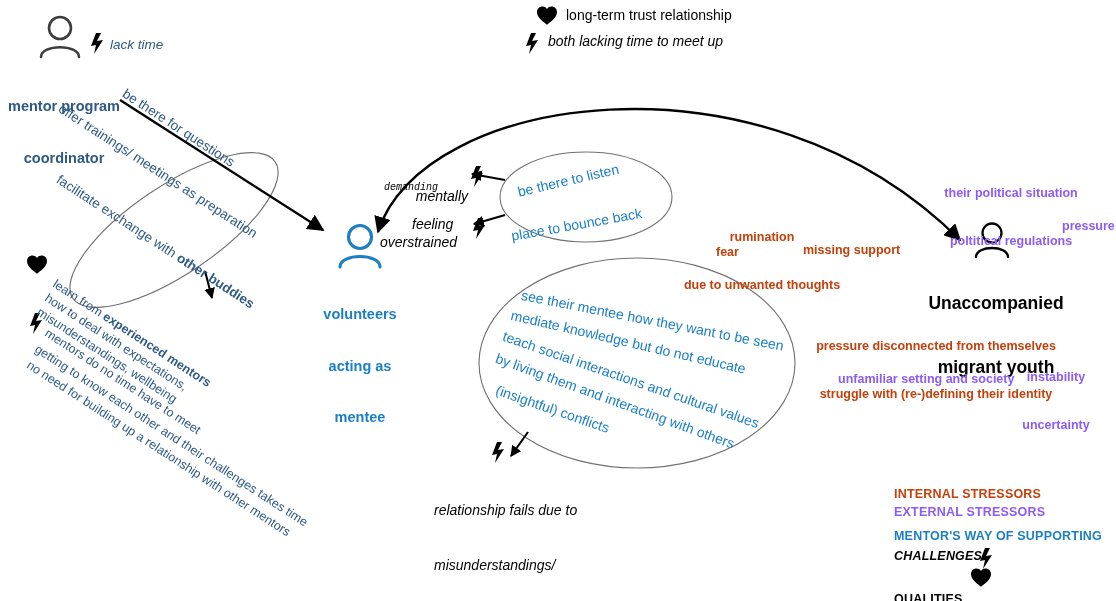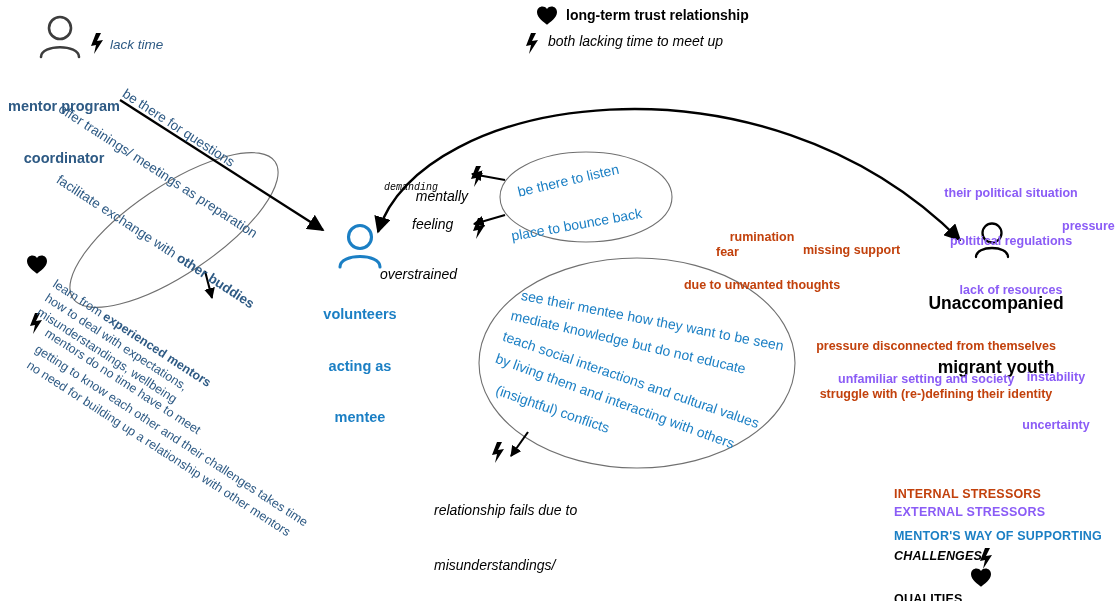--- a/index.html
+++ b/index.html
@@ -95,42 +95,42 @@
     <div>volunteers</div>
     <div>acting as</div>
     <div>mentee</div>
   </div>
 
   <div class="tx blk b ctr" style="left:896px;top:250px;width:200px;font-size:17.5px;line-height:1.22;">
     <div>Unaccompanied</div>
     <div>migrant youth</div>
   </div>
 
-  <div class="tx blk" style="left:566px;top:7px;font-size:14px;font-weight:bold;">long-term trust relationship</div>
+  <div class="tx blk" style="left:566px;top:7px;font-size:14px;">long-term trust relationship</div>
   <div class="tx blk it" style="left:548px;top:33px;font-size:14px;">both lacking time to meet up</div>
 
   <div class="tx slate rot" style="left:128px;top:86px;font-size:13.5px;transform:rotate(33deg);">be there for questions</div>
   <div class="tx slate rot" style="left:64px;top:101px;font-size:13.5px;transform:rotate(33deg);">offer trainings/ meetings as preparation</div>
 
   <div class="tx slate rot" style="left:62px;top:172px;font-size:13.5px;transform:rotate(33deg);"><span>facilitate exchange with </span><span class="b">other buddies</span></div>
 
   <div class="tx slate rot" style="left:58px;top:277px;font-size:12.5px;transform:rotate(33deg);"><span>learn from </span><span class="b">experienced mentors</span></div>
   <div class="tx slate rot" style="left:50px;top:291px;font-size:12.5px;transform:rotate(33deg);">how to deal with expectations,</div>
   <div class="tx slate rot" style="left:42px;top:305px;font-size:12.5px;transform:rotate(33deg);">misunderstandings, wellbeing</div>
 
   <div class="tx slate rot" style="left:50px;top:326px;font-size:12.5px;transform:rotate(33deg);">mentors do no time have to meet</div>
   <div class="tx slate rot" style="left:40px;top:342px;font-size:12.5px;transform:rotate(33deg);">getting to know each other and their challenges takes time</div>
   <div class="tx slate rot" style="left:32px;top:358px;font-size:12.5px;transform:rotate(33deg);">no need for building up a relationship with other mentors</div>
 
   <div class="tx blk it" style="left:406px;top:155px;font-size:14px;text-align:right;width:62px;">
     <div>mentally</div>
   </div>
   <div class="tx blk it" style="left:384px;top:182px;font-size:10px;font-family:Liberation Mono, monospace;">demanding</div>
   <div class="tx blk it" style="left:412px;top:216px;font-size:14px;">feeling</div>
-  <div class="tx blk it" style="left:380px;top:234px;font-size:14px;margin-top:32px;">overstrained</div>
+  <div class="tx blk it" style="left:380px;top:234px;font-size:14px;">overstrained</div>
 
   <div class="tx blue rot" style="left:516px;top:184px;font-size:14px;transform:rotate(-13deg);">be there to listen</div>
   <div class="tx blue rot" style="left:510px;top:228px;font-size:14px;transform:rotate(-10deg);">place to bounce back</div>
 
   <div class="tx blue rot" style="left:523px;top:287px;font-size:14px;transform:rotate(11deg);">see their mentee how they want to be seen</div>
   <div class="tx blue rot" style="left:513px;top:307px;font-size:14px;transform:rotate(13deg);">mediate knowledge but do not educate</div>
   <div class="tx blue rot" style="left:506px;top:328px;font-size:14px;transform:rotate(19deg);">teach social interactions and cultural values</div>
   <div class="tx blue rot" style="left:499px;top:350px;font-size:14px;transform:rotate(20deg);">by living them and interacting with others</div>
   <div class="tx blue rot" style="left:499px;top:382px;font-size:14px;transform:rotate(19deg);">(insightful) conflicts</div>
 
@@ -147,21 +147,20 @@
   <div class="tx dred b" style="left:716px;top:245px;font-size:12.5px;">fear</div>
   <div class="tx dred b" style="left:803px;top:243px;font-size:12.5px;">missing support</div>
   <div class="tx dred b ctr" style="left:796px;top:305px;width:280px;font-size:12.5px;line-height:1.3;">
     <div>pressure disconnected from themselves</div>
     <div>struggle with (re-)defining their identity</div>
   </div>
 
   <div class="tx orange b ctr" style="left:918px;top:152px;width:186px;font-size:12.5px;line-height:1.3;">
     <div>their political situation</div>
     <div>poltitical regulations</div>
-    <div>lack of resources</div>
   </div>
   <div class="tx orange b" style="left:1062px;top:219px;font-size:12.5px;">pressure</div>
   <div class="tx orange b ctr" style="left:1008px;top:336px;width:96px;font-size:12.5px;line-height:1.3;">
     <div>instability</div>
     <div>uncertainty</div>
   </div>
   <div class="tx orange b" style="left:838px;top:372px;font-size:12.5px;">unfamiliar setting and society</div>
 
   <div>
     <div class="legend-row dred" style="left:894px;top:487px;">INTERNAL STRESSORS</div>

